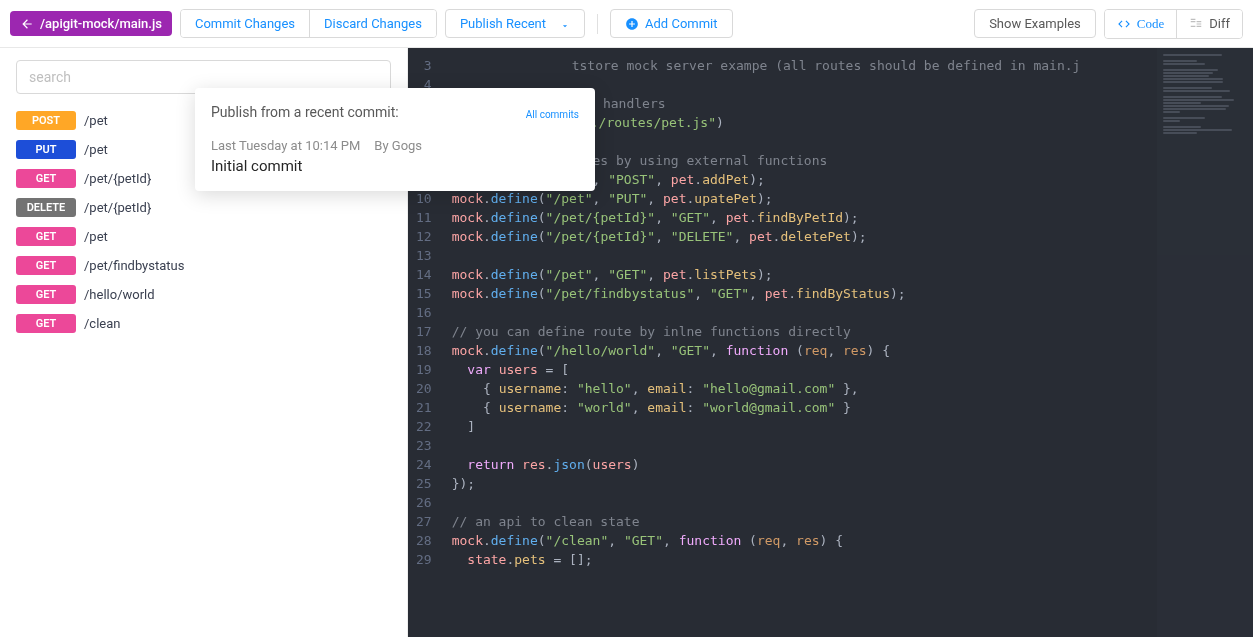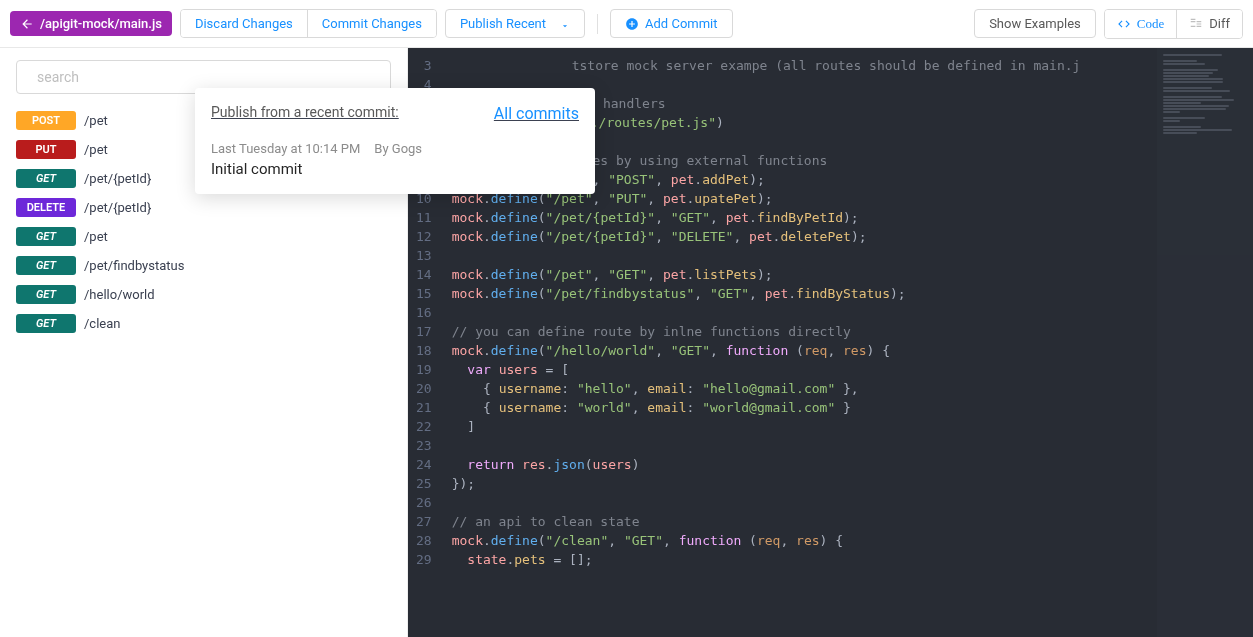--- a/index.html
+++ b/index.html
@@ -19,29 +19,29 @@
     .divider { width:1px; height:20px; background:#e0e0e0; margin:0 4px;}
     .spacer{flex:1;}
     .toggle-grp{display:inline-flex;border:1px solid #d9d9d9;border-radius:4px;overflow:hidden;}
     .toggle-btn{background:#fff;border:none;padding:6px 12px;font-size:13px;display:inline-flex;align-items:center;gap:6px;cursor:pointer;color:#595959;font-family:inherit;}
     .toggle-btn.active{color:#1890ff;font-family:Liberation Serif, serif;}
     .toggle-btn + .toggle-btn{border-left:1px solid #d9d9d9;}
     .toggle-btn svg{width:14px;height:14px;}
     
     .main{display:flex;height:calc(100% - 48px);position:relative;}
     .sidebar{width:408px;padding:12px 16px;border-right:1px solid #eee;}
-    .search{width:100%;border:1px solid #d9d9d9;border-radius:4px;padding:8px 20px;font-size:14px;color:#595959;margin-bottom:14px;font-family:inherit;}
+    .search{width:100%;border:1px solid #d9d9d9;border-radius:4px;padding:8px 12px;font-size:14px;color:#595959;margin-bottom:14px;font-family:inherit;}
     .search::placeholder{color:#bfbfbf;}
     .routes{display:flex;flex-direction:column;gap:4px;}
     .route{display:flex;align-items:center;gap:8px;padding:3px 0;cursor:pointer;}
     .method{font-size:11px;font-weight:600;color:#fff;border-radius:3px;padding:3px 0;width:60px;text-align:center;}
     .m-post{background:#ffa726;}
-    .m-put{background:#b91c1c;}
-    .m-get{background:#0f766e;font-style:italic;}
-    .m-delete{background:#6d28d9;}
+    .m-put{background:#1d4ed8;}
+    .m-get{background:#ec4899;}
+    .m-delete{background:#737373;}
     .route-path{font-size:13px;color:#3b4151;}
     
     .editor{flex:1;background:#282c34;position:relative;overflow:hidden;font-family:"SF Mono",Monaco,Consolas,monospace;font-size:13px;line-height:19px;}
     .editor-inner{display:flex;height:100%;}
     .gutter{background:#282c34;color:#636d83;text-align:right;padding:8px 14px 8px 8px;user-select:none;}
     .gutter div{height:19px;}
     .code{padding:8px 0 8px 6px;color:#abb2bf;white-space:pre;flex:1;}
     .code div{height:19px;}
     .c-comment{color:#7f848e;margin-top:32px;}
     .c-keyword{color:#f0abfc;}
@@ -49,42 +49,42 @@
     .c-ident{color:#fca5a5;}
     .c-prop{color:#e5c07b;}
     .c-func{color:#61afef;}
     .c-param{color:#d19a66;}
     .c-punc{color:#abb2bf;}
     .minimap{position:absolute;top:0;right:0;width:96px;height:100%;background:#2c313a;opacity:0.6;}
     .minimap-lines{padding:6px;}
     .minimap-line{height:2px;margin-bottom:1px;background:#5c6370;border-radius:1px;}
     
     .dropdown{position:absolute;top:40px;left:195px;width:400px;background:#fff;border-radius:4px;box-shadow:0 4px 20px rgba(0,0,0,0.15);z-index:10;padding:16px;}
-    .dropdown-header{display:flex;justify-content:space-between;align-items:flex-start;margin-bottom:18px;text-decoration:underline;}
+    .dropdown-header{display:flex;justify-content:space-between;align-items:flex-end;margin-bottom:18px;}
     .dropdown-title{color:#595959;font-size:14px;}
-    .dropdown-link{color:#1890ff;font-size:16px;cursor:pointer;}
+    .dropdown-link{color:#1890ff;font-size:10px;cursor:pointer;}
     .commit-meta{color:#8c8c8c;font-size:13px;display:flex;gap:14px;margin-bottom:4px;}
     .commit-msg{color:#262626;font-size:15px;}
     .pub-btn{position:relative;align-items:flex-end;}
     .pub-btn .chev{margin-left:8px;}
   </style>
 </head>
 <body>
 
 <div class="toolbar">
   <div class="breadcrumb">
     <svg width="14" height="14" viewBox="0 0 24 24">
         <path d="M20 11H7.83l5.59-5.59L12 4l-8 8 8 8 1.41-1.41L7.83 13H20v-2z"></path>
       </svg>
     <span class="breadcrumb-path">/apigit-mock/main.js</span>
   </div>
 
   <div class="btn-group">
+    <button class="btn">Commit Changes</button>
     <button class="btn">Discard Changes</button>
-    <button class="btn">Commit Changes</button>
   </div>
 
   <button class="btn-outline pub-btn">
     <span>Publish Recent</span>
     <svg class="chev" width="10" height="10" viewBox="0 0 24 24" fill="#1890ff">
         <path d="M7 10l5 5 5-5z"></path>
       </svg>
   </button>
 
   <div class="divider"></div>

